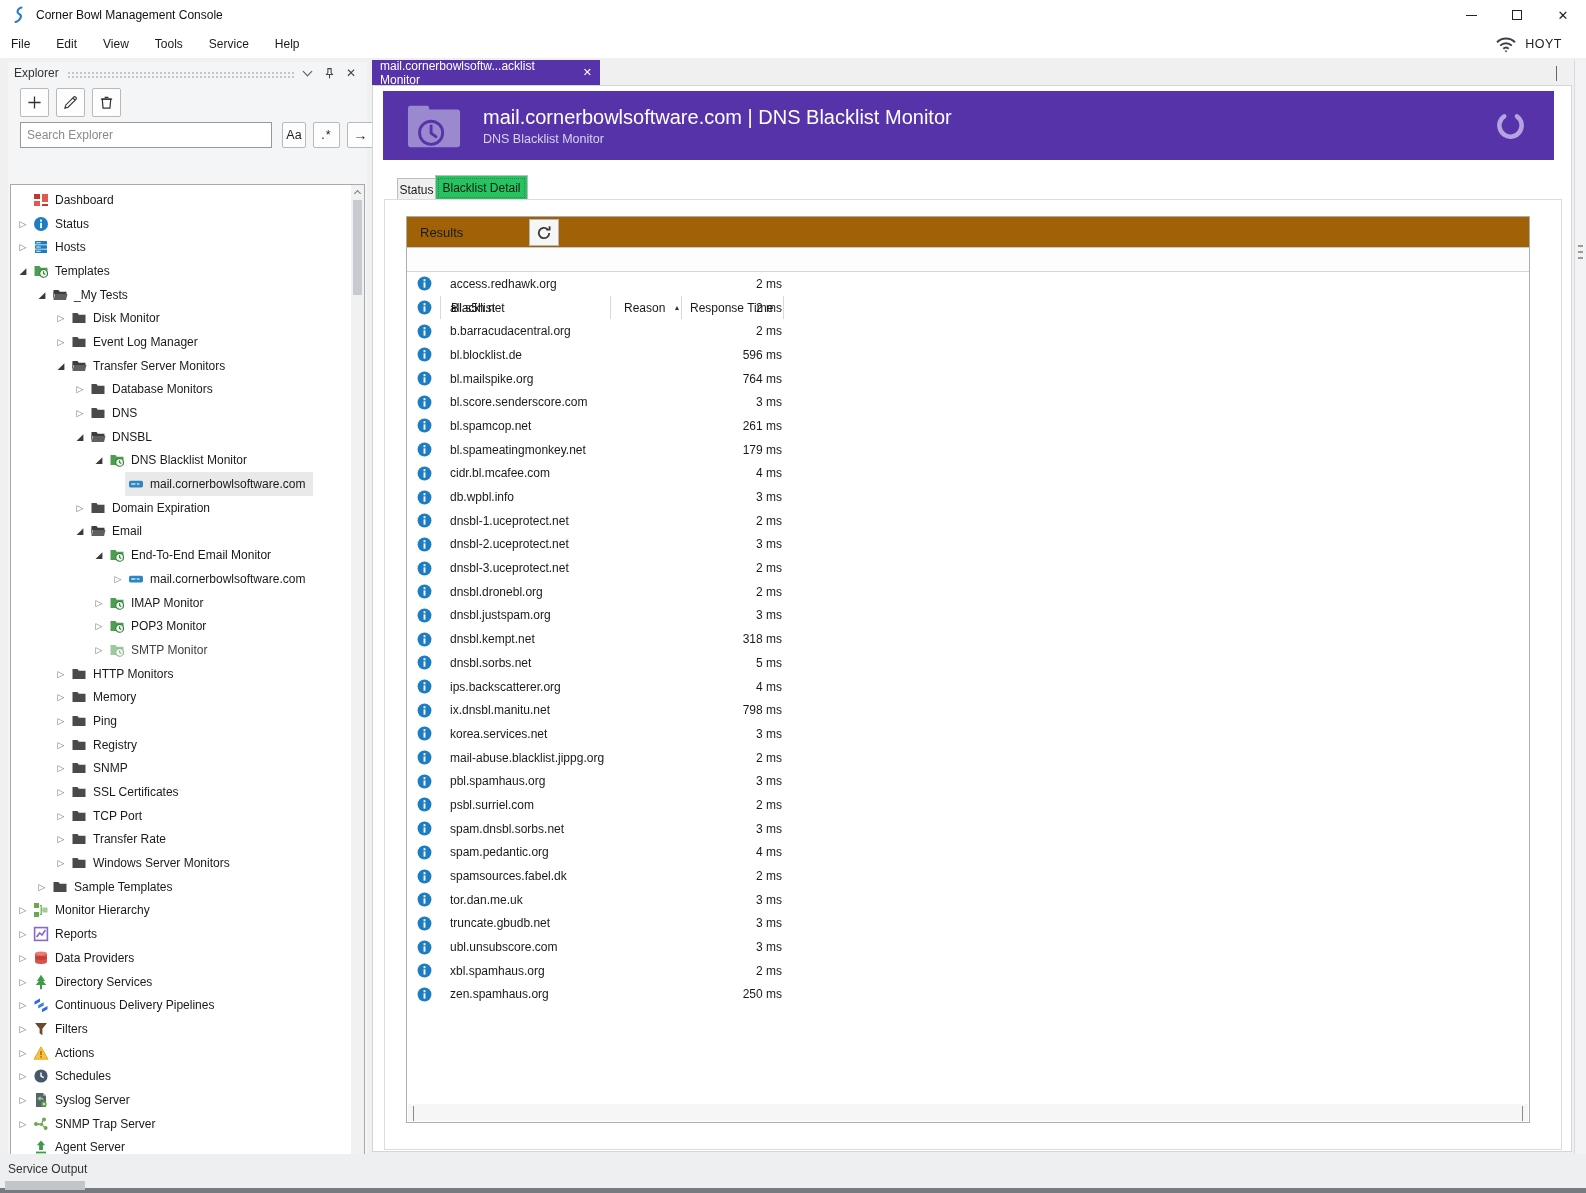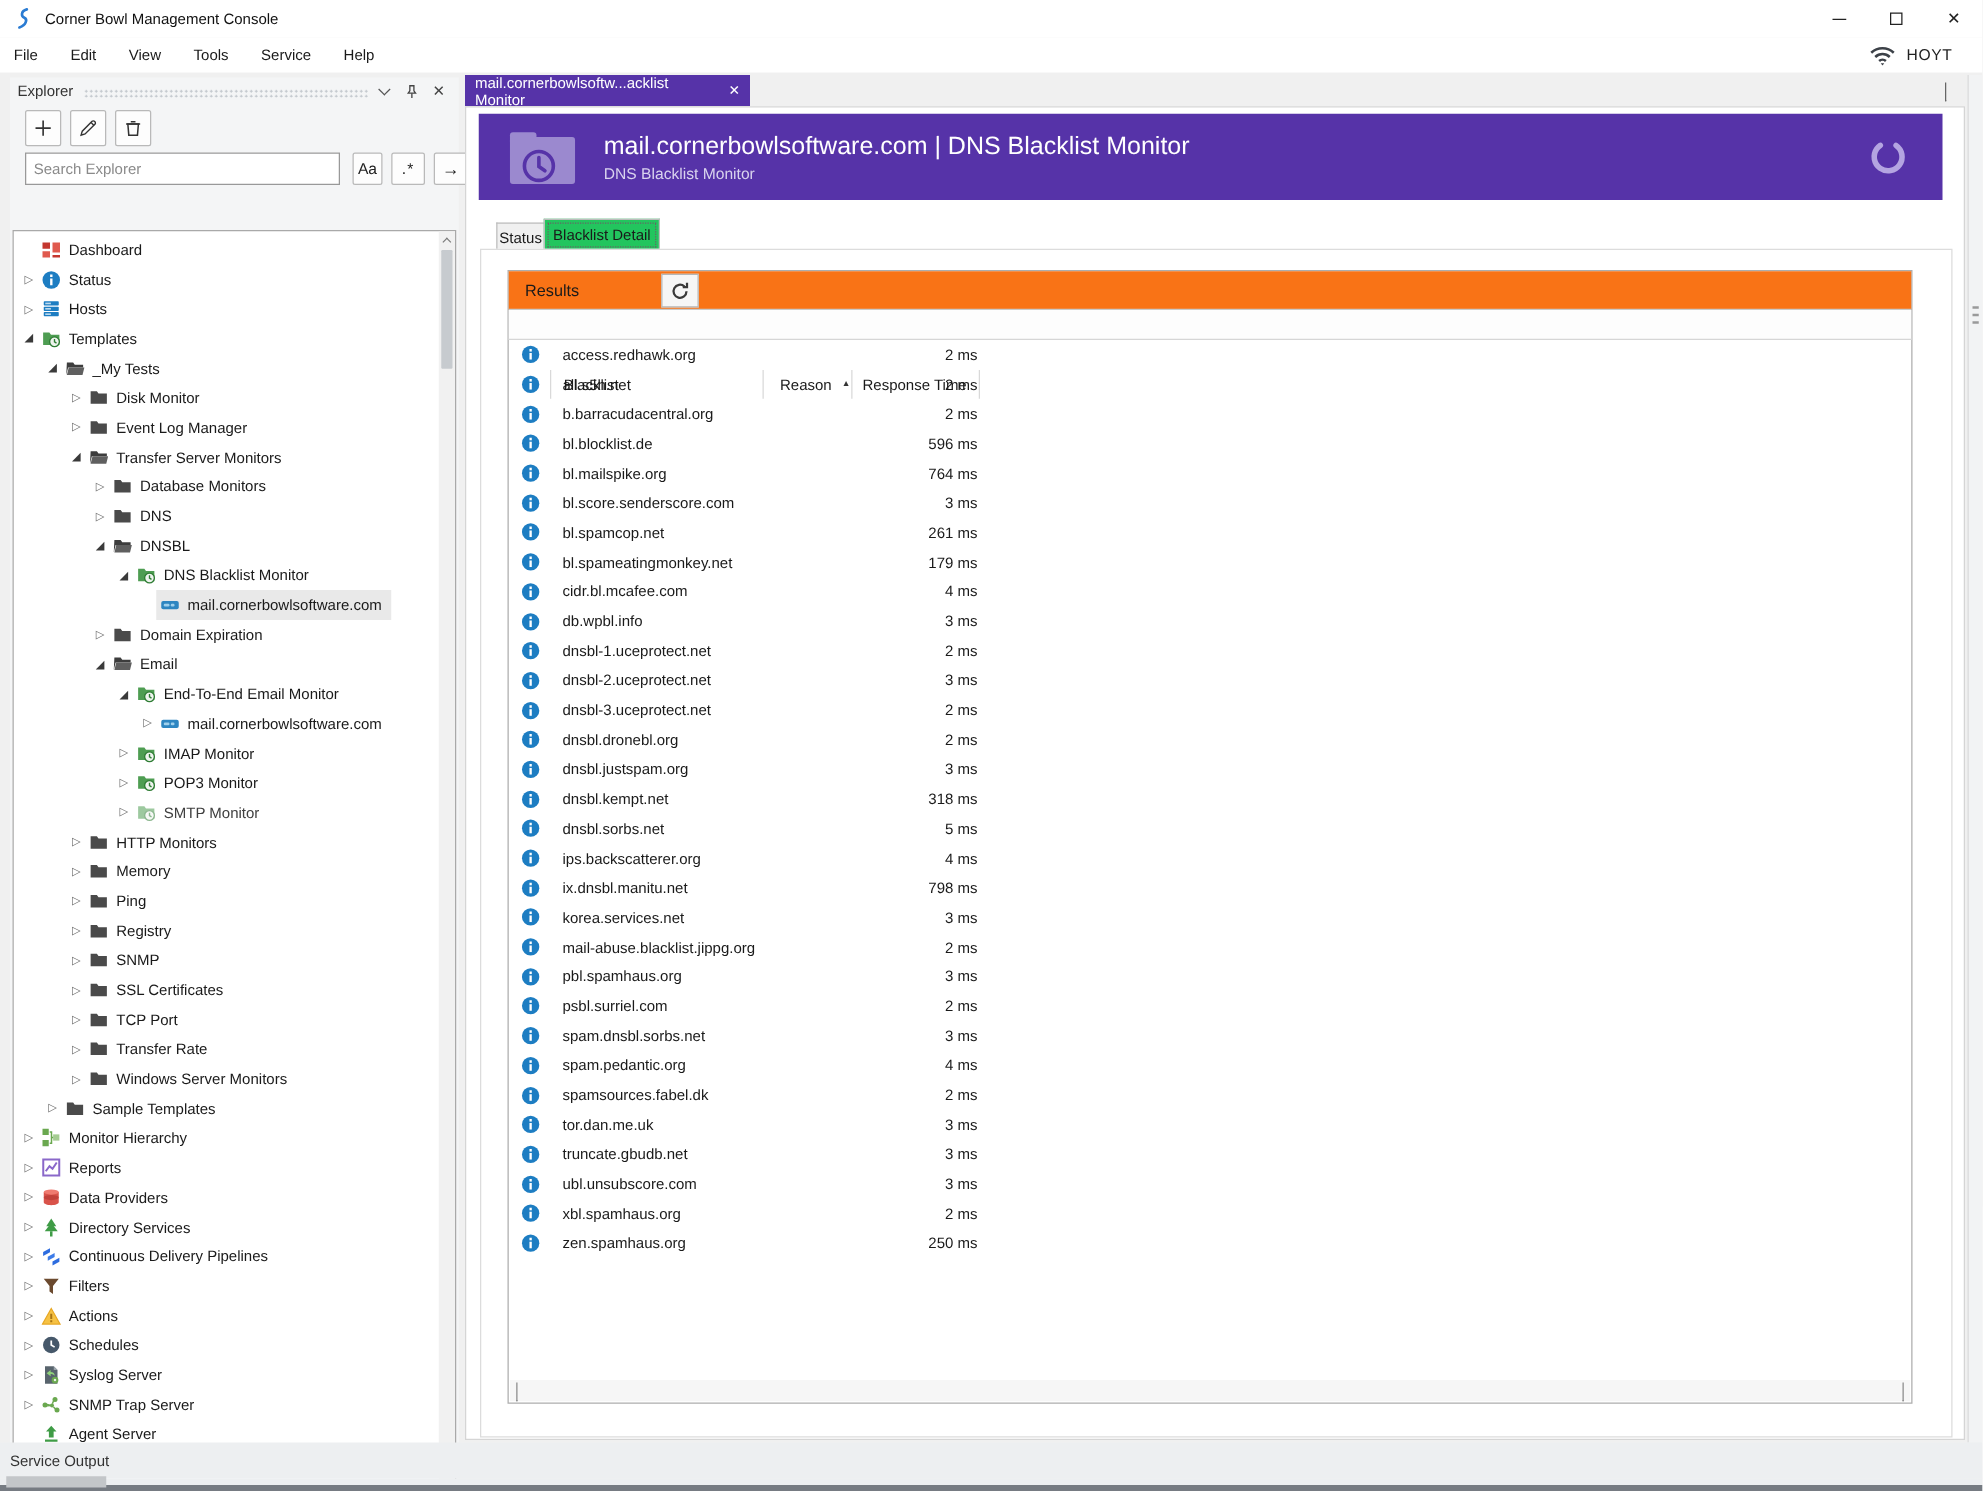--- a/index.html
+++ b/index.html
@@ -78,21 +78,21 @@
   .banner-title { color:#fff; font-size:20px; margin-bottom:3px; }
   .banner-sub { color:#d9d3ee; font-size:12.5px; }
   .spinner { position:absolute; right:28px; top:19px; width:31px; height:31px; }
 
   .detail-tab { position:absolute; height:23px; display:flex; align-items:center; justify-content:center; font-size:12px; border:1px solid #bdbdbd; }
   .tab-status { left:24px; top:92px; width:38px; background:#f0f0f0; border-right:none; }
   .tab-blacklist { left:62px; top:89px; width:93px; height:26px; background:#22c55e; border-bottom-color:#fff; outline:1px dotted #666; outline-offset:-4px; }
   .tabpage { position:absolute; left:11px; top:113px; width:1178px; height:951px; border:1px solid #dcdcdc; background:#fff; }
 
   .results { position:absolute; left:21px; top:16px; width:1124px; height:907px; border:1px solid #adadad; background:#fff; }
-  .results-hdr { position:absolute; left:0; top:0; width:100%; height:31px; background:#f97316; border-bottom:1px solid #c9c9c9; display:flex; align-items:center; }
+  .results-hdr { position:absolute; left:0; top:0; width:100%; height:31px; background:#a16207; border-bottom:1px solid #c9c9c9; display:flex; align-items:center; }
   .results-title { font-size:13px; color:#1a1a1a; margin-left:13px; }
   .refresh-btn { position:absolute; left:122px; top:2px; width:30px; height:27px; background:#f6f6f6; border:1px solid #b5b5b5; display:flex; align-items:center; justify-content:center; }
   .grid-hdr { position:absolute; left:0; top:31px; width:100%; height:24px; background:#fdfdfd; border-bottom:1px solid #d6d6d6; display:flex; }
   .gh-cell { height:100%; display:flex; align-items:center; border-right:1px solid #d9d9d9; padding-left:10px; color:#1a1a1a;margin-top:48px; }
   .gh-icon { width:34px; flex:none; }
   .gh-blacklist { width:170px; flex:none; }
   .gh-reason { width:71px; flex:none; padding-left:13px; }
   .gh-time { width:102px; flex:none; padding-left:8px; }
   .gh-fill { flex:1; border-right:none; }
   .sort-glyph { font-size:7px; margin-left:8px; color:#333; }

